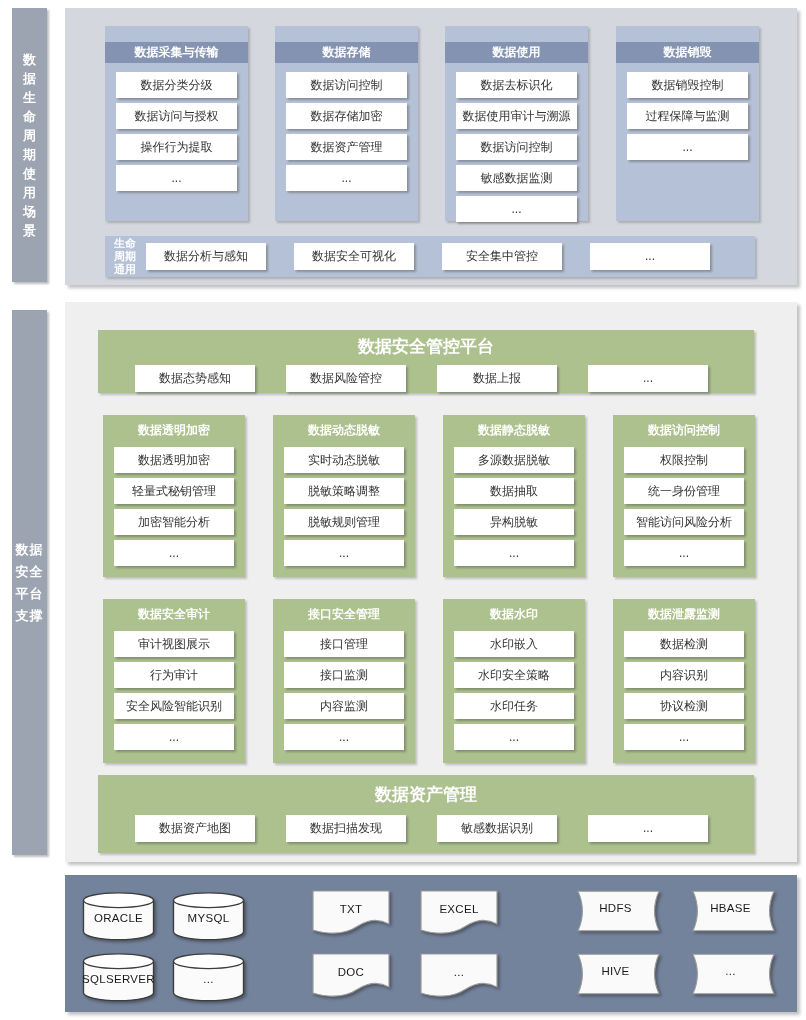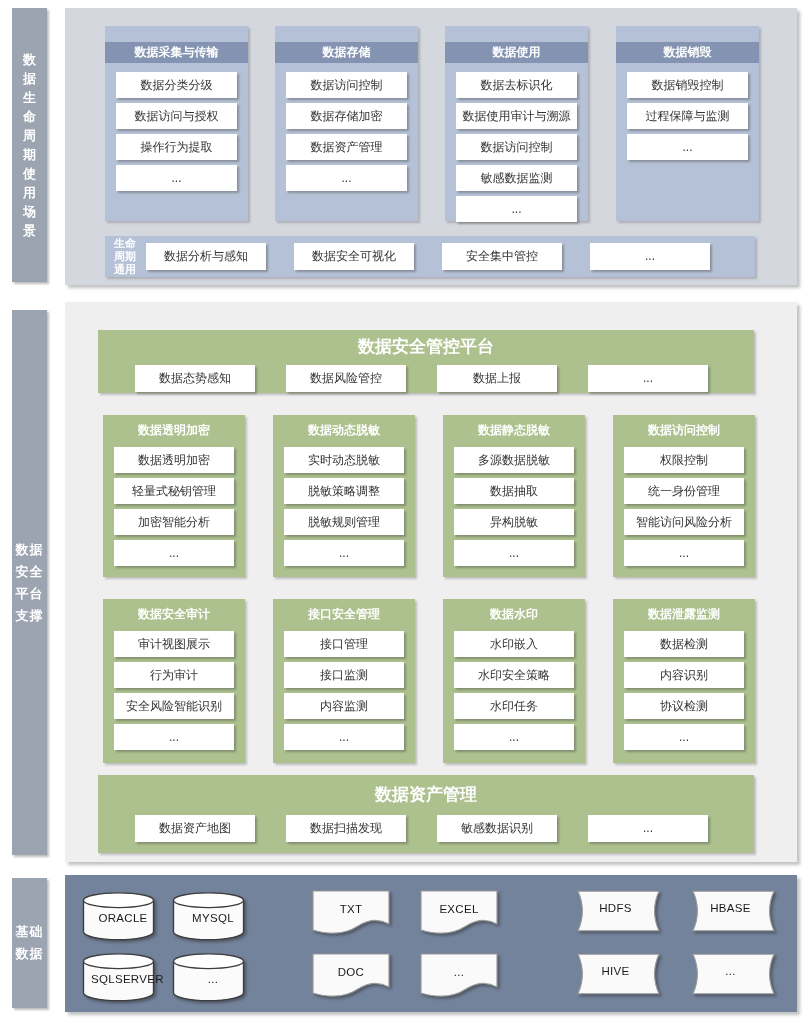--- a/index.html
+++ b/index.html
@@ -72,21 +72,21 @@
 
   
   .dgroup { position:absolute; display:grid; }
   #dg-db   { left:17px;  top:16px; grid-template-columns:73px 73px; gap:11px 17px; }
   #dg-file { left:247px; top:15px; grid-template-columns:78px 78px; gap:15px 30px; }
   #dg-big  { left:506px; top:15px; grid-template-columns:89px 89px; gap:21px 26px; }
   .shape { position:relative; }
   .shape svg { display:block; filter:drop-shadow(2px 2px 1.5px rgba(30,30,30,.45)); }
   .slabel { position:absolute; left:0; right:0; text-align:center; font-size:11.5px;
             color:#1a1a1a; letter-spacing:.3px; }
-  .db-shape .slabel { top:21px;padding-left:9px; }
+  .db-shape .slabel { top:21px; }
   .file-shape .slabel { top:13px; }
   .big-shape .slabel { top:12px; }
 </style>
 </head>
 <body>
 
 <div class="canvas">
 
   <div class="sidebar" id="sb-life">
     <div class="vtext">数据生命周期使用场景</div>
@@ -245,23 +245,20 @@
       <div class="gbar-title">数据资产管理</div>
       <div class="gbar-boxes">
           <div class="wbox2">数据资产地图</div>
           <div class="wbox2">数据扫描发现</div>
           <div class="wbox2">敏感数据识别</div>
           <div class="wbox2">...</div>
         </div>
     </div>
   </div>
 
-  <div class="sidebar" id="sb-data">
-    <div class="vtext">基础数据</div>
-  </div>
 
   <div class="panel" id="panel-data">
 
     <div class="dgroup" id="dg-db">
         <div class="shape db-shape">
         <svg width="73" height="50" viewBox="0 0 74 50">
           <path d="M1.5,9 V41 A35.5,8 0 0 0 72.5,41 V9" fill="#fbfbfb" stroke="#3d3d3d" stroke-width="1.4"></path>
           <ellipse cx="37" cy="9" rx="35.5" ry="7.5" fill="#ffffff" stroke="#3d3d3d" stroke-width="1.4"></ellipse>
         </svg>
         <span class="slabel">ORACLE</span>

